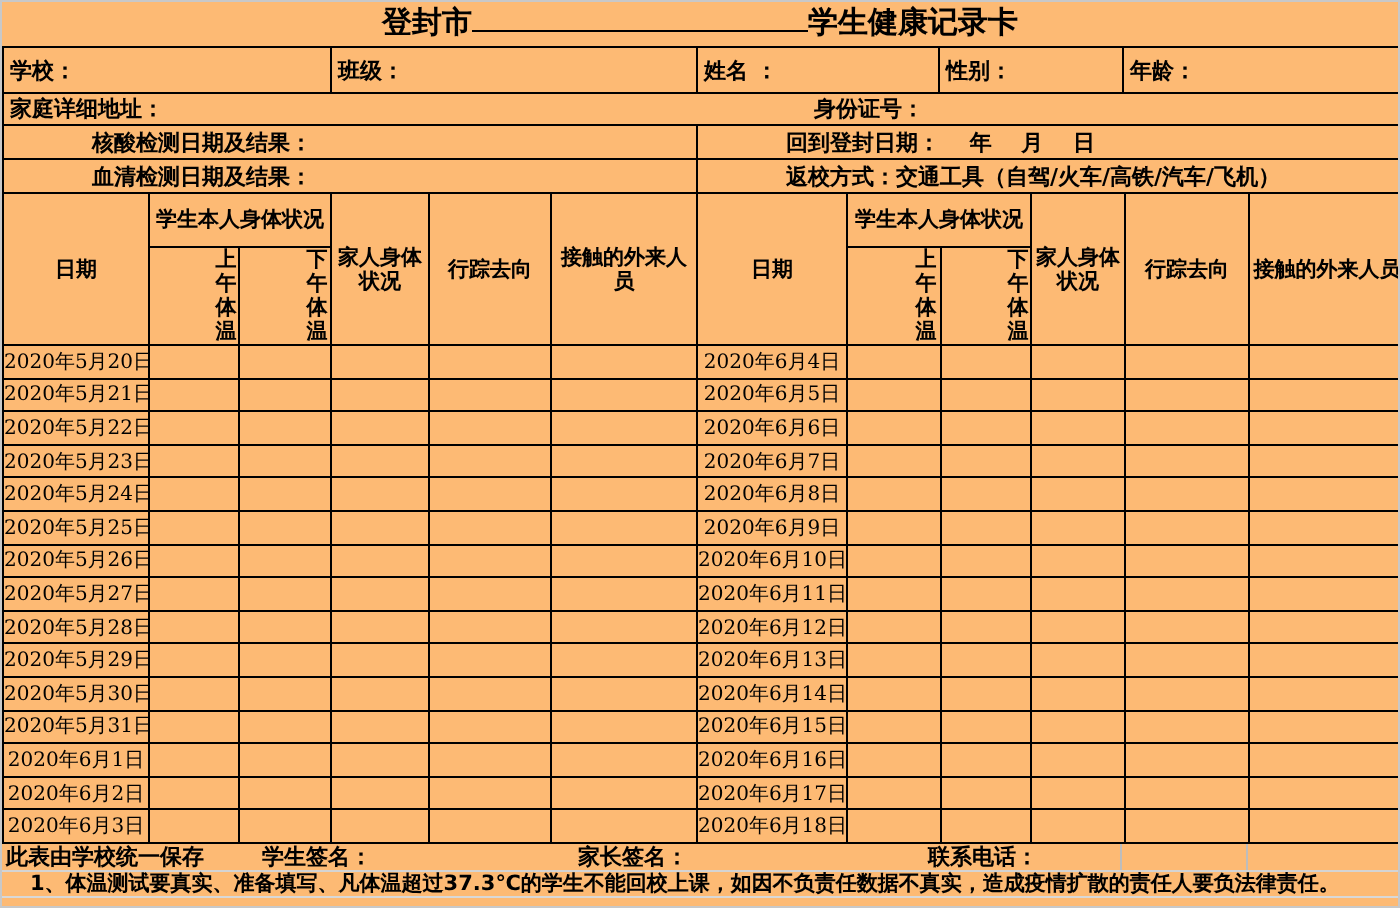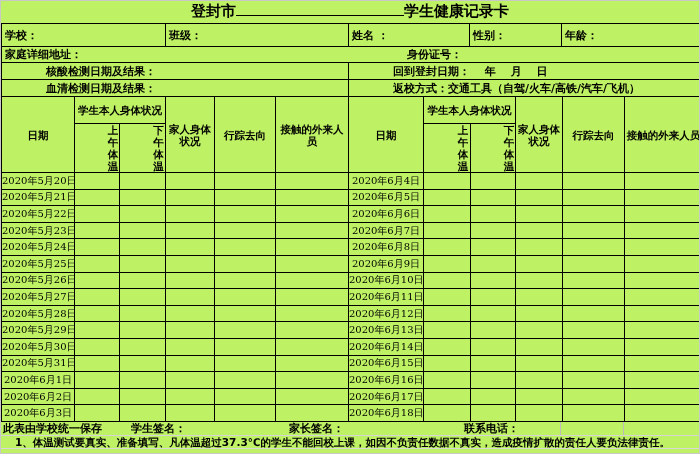--- a/index.html
+++ b/index.html
@@ -1,18 +1,18 @@
 <!DOCTYPE html>
 <html><head>
 <meta charset="utf-8">
 <style>
   * { box-sizing: border-box; margin: 0; padding: 0; }
   html,body { background: #ffffff; }
   body { font-family: "DejaVu Sans", sans-serif; color: #000; }
-  .sheet { width: 700px; height: 454px; background: #bef264; border: 1px solid #c8c8c8; overflow: hidden; position: relative; }
+  .sheet { width: 700px; height: 454px; background: #fdba74; border: 1px solid #c8c8c8; overflow: hidden; position: relative; }
 
   .title-row { height: 22px; text-align: center; font-weight: bold; font-size: 15px; line-height: 21px; white-space: nowrap; }
   .title-underline { display: inline-block; width: 168px; height: 14px; border-bottom: 1px solid #000; vertical-align: baseline; }
 
   table { border-collapse: collapse; table-layout: fixed; }
   .info-table { width: 700px; }
   .info-table td { border: 1px solid #000; font-size: 11px; font-weight: bold; padding: 0 0 0 3px; vertical-align: middle; white-space: nowrap; overflow: hidden; }
   .r1 td { height: 23px; }
   .r2 td { height: 16px; }
   .r3 td, .r4 td { height: 17px; padding-left: 44px; }

